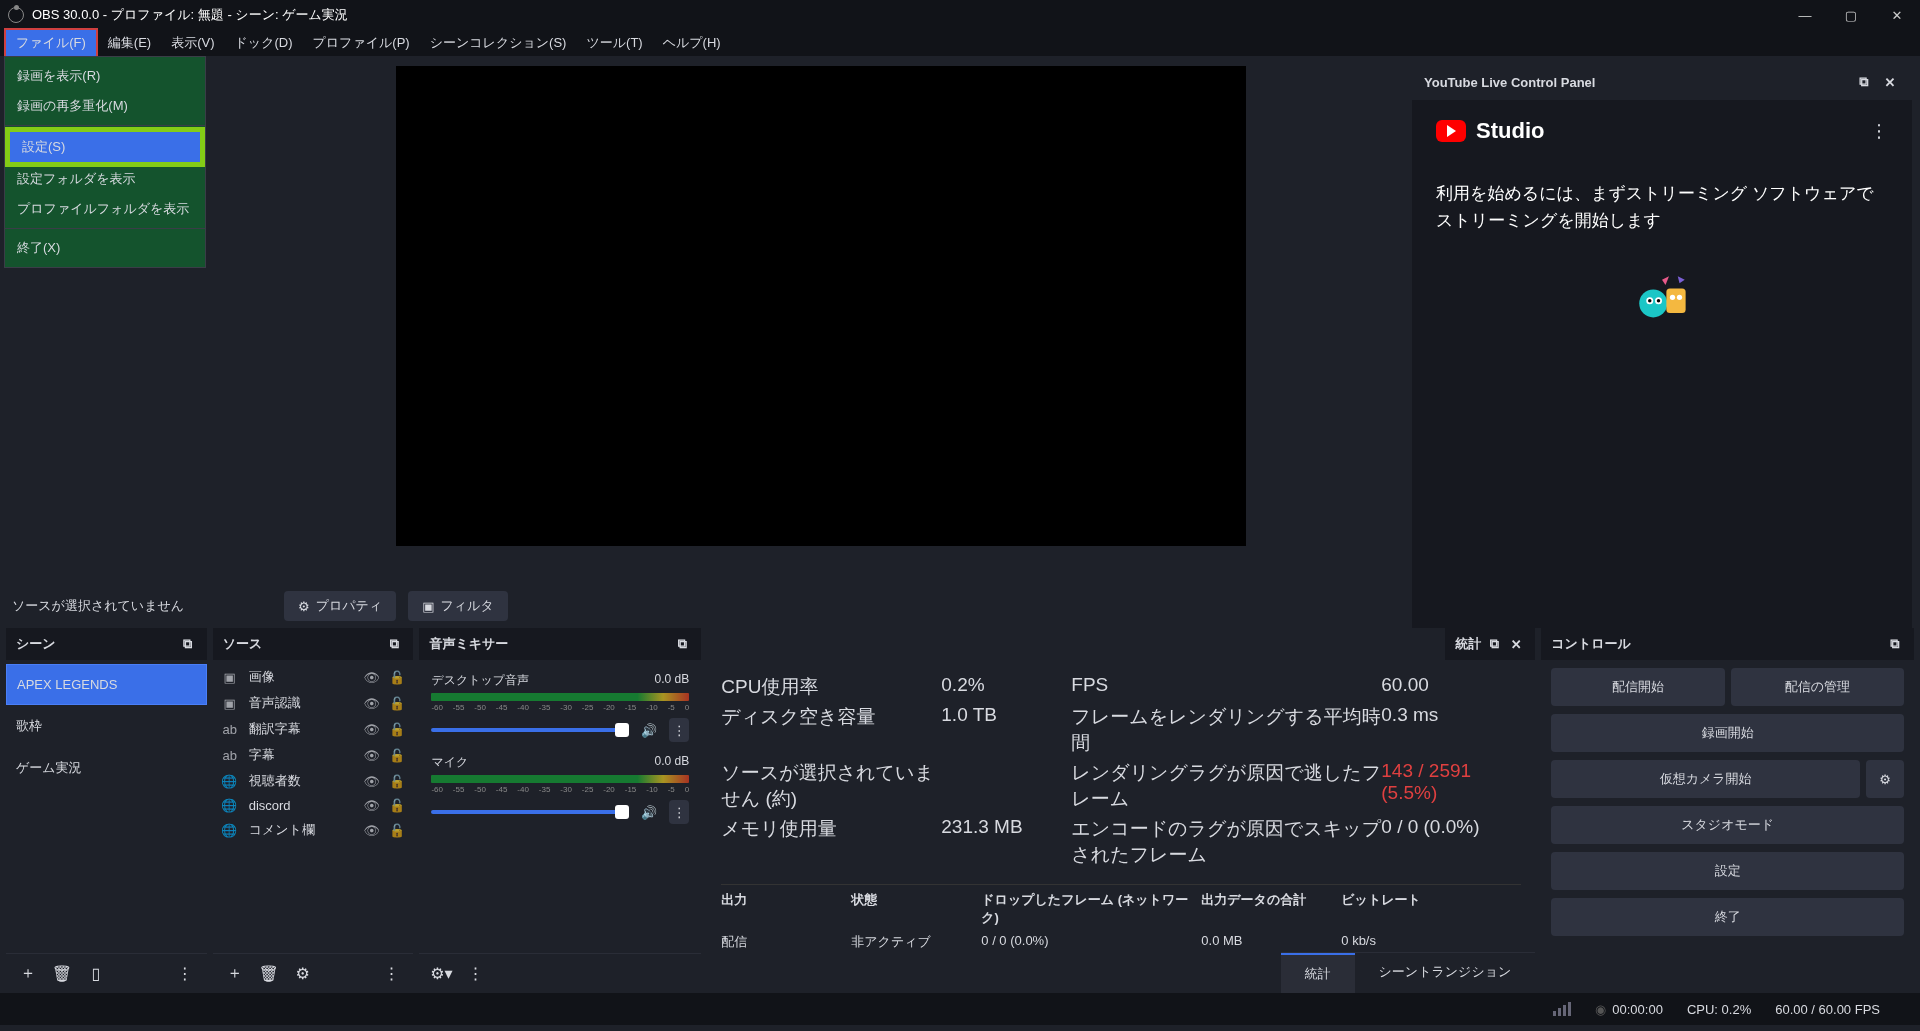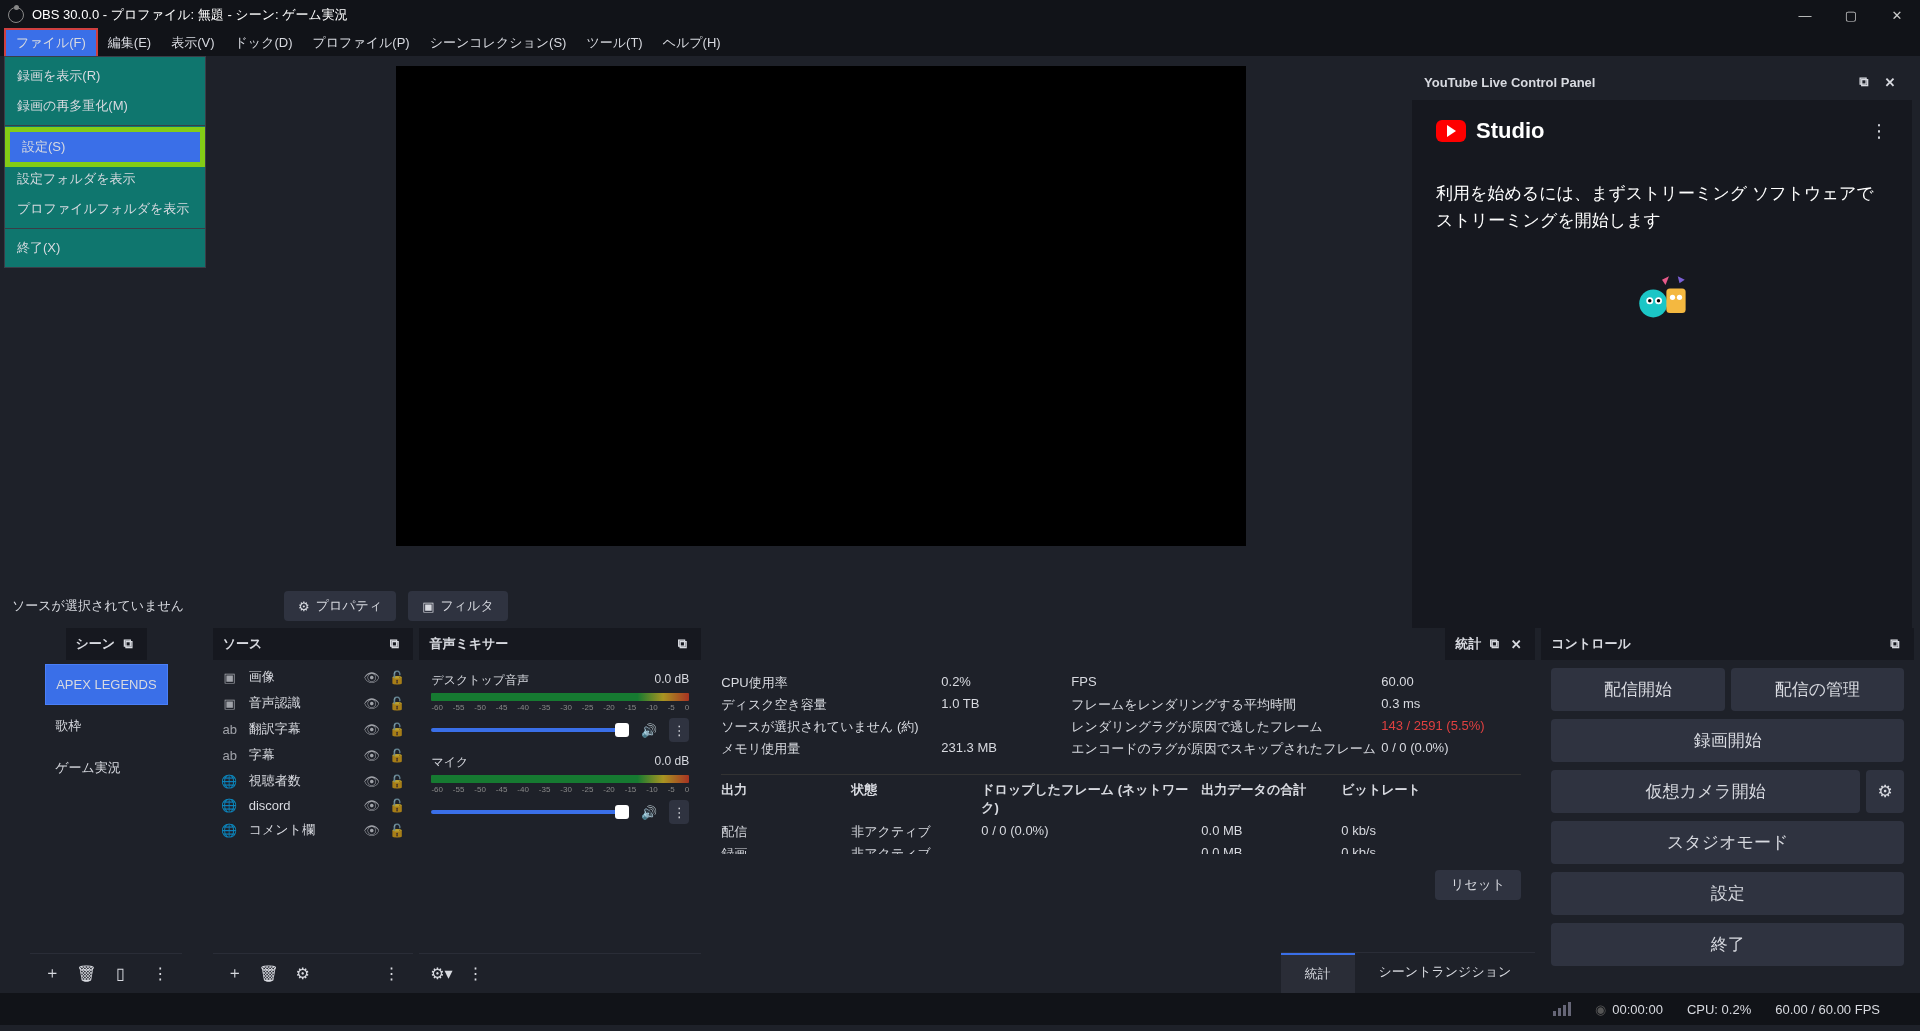--- a/index.html
+++ b/index.html
@@ -12,21 +12,21 @@
 .titlebar .app-icon::after { content: ""; position: absolute; left: 5px; top: -3px; width: 5px; height: 5px; background: #888; border-radius: 50%; }
 .titlebar .title { color: #ffffff; flex: 1; }
 .winbtn { width: 46px; height: 30px; display: flex; align-items: center; justify-content: center; cursor: pointer; color: #ccc; }
 
 
 .menubar { height: 26px; display: flex; align-items: stretch; background: #111318; padding-left: 4px; position: relative; }
 .menubar .menuitem { padding: 0 10px; display: flex; align-items: center; cursor: pointer; }
 .menubar .menuitem.highlight { background: #3a6fe8; border: 2px solid #d04040; margin: -2px 0; }
 
 
-.dropdown { position: absolute; left: 4px; top: 56px; width: 202px; background: #0f766e; border: 1px solid #3a3d47; z-index: 100; padding: 4px 0; }
+.dropdown { position: absolute; left: 4px; top: 56px; width: 202px; background: #14532d; border: 1px solid #3a3d47; z-index: 100; padding: 4px 0; }
 .dropdown .ditem { padding: 6px 12px; cursor: pointer; }
 .dropdown .ditem.highlight { background: #3a6fe8; border: 5px solid #84cc16; margin: -3px 0; }
 .dropdown .sep { height: 1px; background: #3a3d47; margin: 4px 0; }
 
 
 .content { flex: 1; display: flex; flex-direction: column; }
 .preview-area { height: 572px; display: flex; }
 .preview-left { flex: 1; display: flex; flex-direction: column; }
 .preview-canvas-wrap { flex: 1; display: flex; align-items: flex-start; justify-content: center; padding: 10px 20px 0 250px; }
 .preview-canvas { width: 850px; height: 480px; background: #000; }
@@ -52,21 +52,21 @@
 .dock { background: #1e2129; display: flex; flex-direction: column; }
 .dock-head { height: 32px; display: flex; align-items: center; padding: 0 10px; background: #16181f; font-weight: bold; }
 .dock-head .spacer { flex: 1; }
 .dock-head .btn { width: 18px; height: 18px; display: flex; align-items: center; justify-content: center; cursor: pointer; margin-left: 4px; }
 .dock-body { flex: 1; overflow: hidden; padding: 4px 0; }
 .dock-foot { height: 40px; display: flex; align-items: center; padding: 0 8px; gap: 6px; border-top: 1px solid #2a2d37; }
 
 .list-item { padding: 12px 10px; cursor: pointer; }
 .list-item.sel { background: #3a6fe8; border: 1px solid #4a7ff8; }
 
-.dock.scenes { width: 210px; align-items: center; }
+.dock.scenes { width: 210px; }
 .dock.sources { width: 210px; }
 .dock.mixer { width: 295px; }
 .dock.stats { flex: 1; align-items: flex-end; }
 .dock.controls { width: 390px; }
 
 .src-row { display: flex; align-items: center; padding: 4px 8px; gap: 10px; }
 .src-icon { width: 18px; text-align: center; opacity: 0.7; }
 .src-label { flex: 1; white-space: nowrap; overflow: hidden; }
 .src-eye, .src-lock { width: 16px; opacity: 0.7; cursor: pointer; }
 
@@ -74,36 +74,36 @@
 .mixer-top { display: flex; justify-content: space-between; font-size: 12px; margin-bottom: 4px; }
 .mixer-meter { height: 8px; background: linear-gradient(to right,#167a31 0%,#167a31 80%,#a89422 90%,#a83322 100%); border-radius: 1px; margin-bottom: 2px; }
 .mixer-scale { font-size: 8px; color: #888; margin-bottom: 6px; display: flex; justify-content: space-between; }
 .mixer-ctrl { display: flex; align-items: center; gap: 10px; }
 .slider { flex: 1; height: 4px; background: #3a6fe8; position: relative; border-radius: 2px; }
 .slider::after { content:""; position:absolute; right:0; top:-5px; width:14px; height:14px; background:#fff; border-radius:3px; }
 .vol-icon, .dots-icon { cursor: pointer; width: 20px; text-align: center; }
 .dots-icon { background: #2f3340; border-radius: 4px; height: 24px; display: flex; align-items: center; justify-content: center; }
 
 .stats-grid { padding: 8px 14px; }
-.stats-row { display: grid; grid-template-columns: 220px 130px 310px 140px; padding: 2px 0; font-size: 13px; }
+.stats-row { display: grid; grid-template-columns: 220px 130px 310px 140px; padding: 2px 0; font-size: 19px; }
 .stats-red { color: #e04040; }
 .stats-table { margin-top: 14px; border-top: 1px solid #333; padding-top: 6px; height: 80px; overflow-y: auto; }
 .stats-table::-webkit-scrollbar { width: 14px; }
 .stats-table::-webkit-scrollbar-track { background: #16181f; }
 .stats-table::-webkit-scrollbar-thumb { background: #3a3d47; border-radius: 7px; }
 .stats-thead { display: grid; grid-template-columns: 130px 130px 220px 140px 120px; font-weight: bold; padding-bottom: 4px; }
 .stats-trow { display: grid; grid-template-columns: 130px 130px 220px 140px 120px; padding: 2px 0; }
 .stats-reset { text-align: right; padding: 8px 14px; }
 .stats-reset button { background: #2f3340; border: none; color: #d8dae0; padding: 6px 16px; border-radius: 4px; cursor: pointer; }
 .stats-tabs { display: flex; border-top: 1px solid #2a2d37; }
 .stats-tab { padding: 10px 24px; cursor: pointer; }
 .stats-tab.active { background: #2a2d37; border-top: 2px solid #3a6fe8; }
 
 .ctrl-row { display: flex; gap: 6px; padding: 4px 10px; }
-.ctrl-btn { flex: 1; background: #2f3340; border: none; color: #d8dae0; padding: 10px 8px; border-radius: 4px; cursor: pointer; font-size: 17px; }
+.ctrl-btn { flex: 1; background: #2f3340; border: none; color: #d8dae0; padding: 10px 8px; border-radius: 4px; cursor: pointer; font-size: 13px; }
 .ctrl-sq { width: 38px; flex: none; }
 
 
 .statusbar { height: 32px; background: #111318; display: flex; align-items: center; padding: 0 40px 0 12px; gap: 24px; justify-content: flex-end; font-size: 13px; }
 .sb-item { display: flex; align-items: center; gap: 6px; }
 .sig { display: flex; gap: 2px; align-items: flex-end; }
 .sig span { width: 3px; background: #667; }
 .sig span:nth-child(1){height:5px}.sig span:nth-child(2){height:8px}.sig span:nth-child(3){height:11px}.sig span:nth-child(4){height:14px}
 
 .iconbtn { width: 28px; height: 28px; display: flex; align-items: center; justify-content: center; cursor: pointer; border-radius: 4px; font-size: 16px; }

